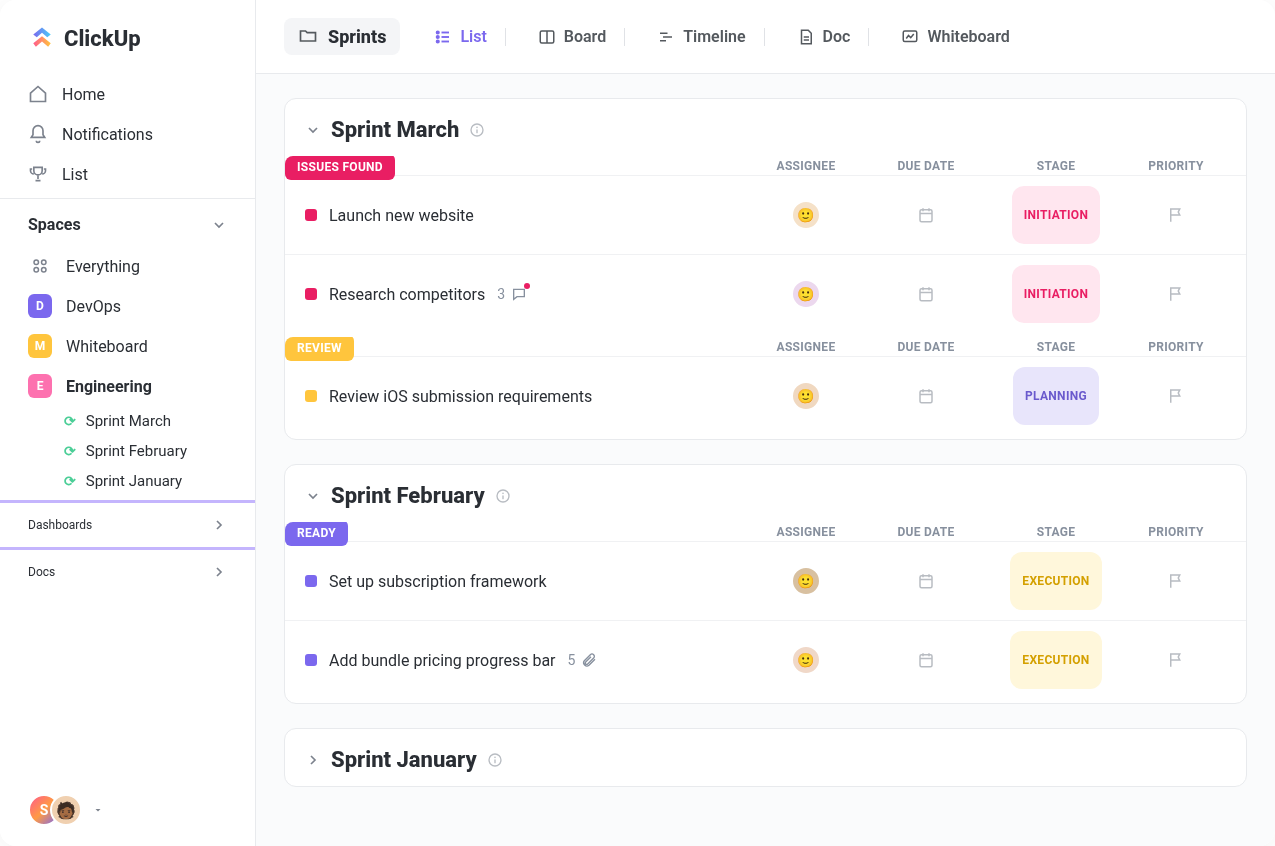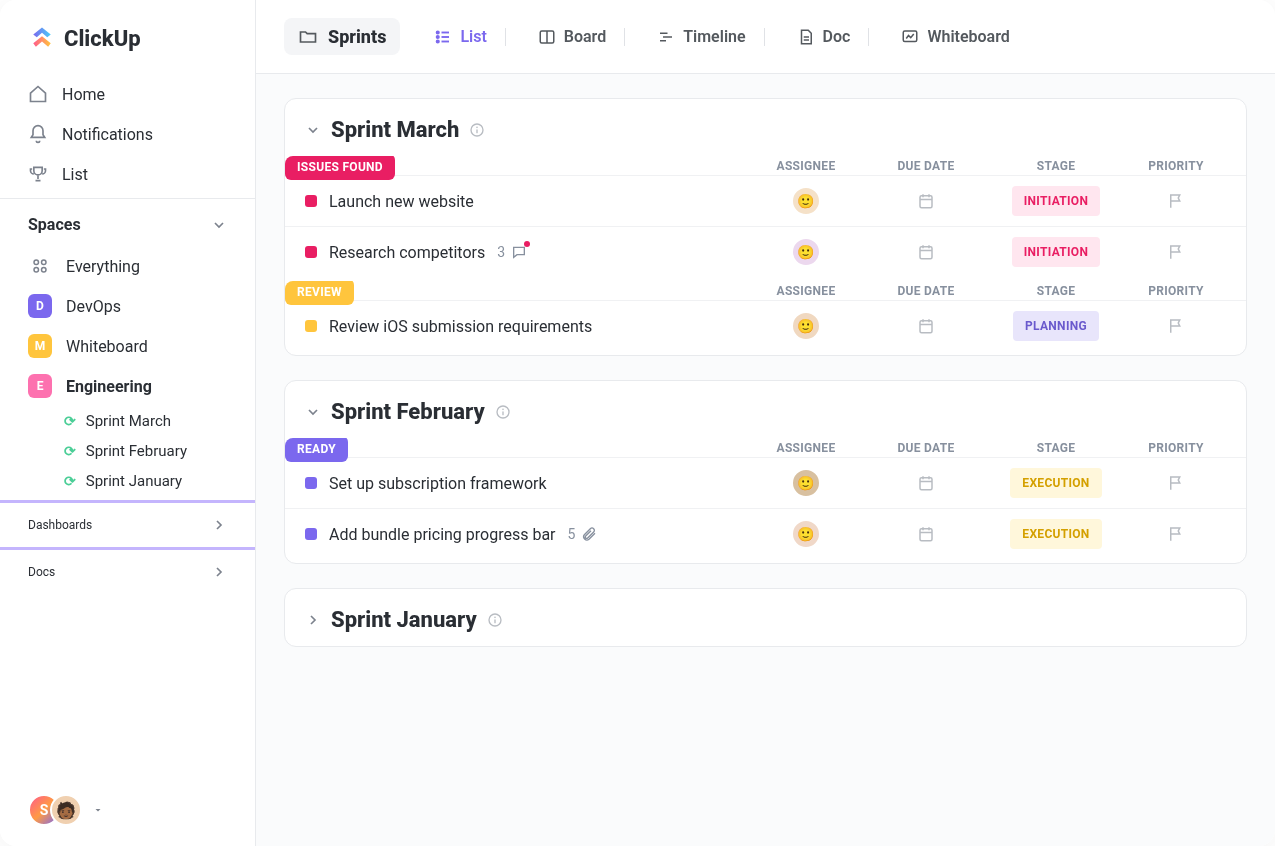--- a/index.html
+++ b/index.html
@@ -20,42 +20,42 @@
 .sprint-sub { padding-left: 52px; display: flex; align-items: center; gap: 10px; font-size: 15px; color: #2a2e34; padding-top: 6px; padding-bottom: 6px; cursor: pointer; }
 .sprint-sub .sub-ic { color: #4bce97; font-weight: 700; font-size: 14px; }
 .section-row { display: flex; align-items: center; justify-content: space-between; padding: 14px 28px; font-size: 12px; cursor: pointer; border-top: 3px solid #c4b5fd; }
 .sb-footer { margin-top: auto; padding: 20px 28px; display: flex; align-items: center; gap: 4px; }
 .avatar-stack { display: flex; align-items: center; }
 .avatar { width: 32px; height: 32px; border-radius: 50%; border: 2px solid #fff; }
 .avatar.grad { background: linear-gradient(135deg, #ff5a8c, #ff9a44, #7b68ee); display: flex; align-items: center; justify-content: center; color: #fff; font-weight: 700; font-size: 14px; }
 .avatar.face { background: #f0d0b0; margin-left: -10px; display:flex;align-items:center;justify-content:center;font-size:16px; }
 .main { flex: 1; background: #fafbfc; display: flex; flex-direction: column; }
 .topbar { display: flex; align-items: center; gap: 8px; padding: 18px 28px; background: #fff; border-bottom: 1px solid #e8eaed; }
-.bc { display: flex; align-items: center; gap: 10px; background: #f4f5f7; border-radius: 8px; padding: 8px 14px; font-size: 18px; font-weight: 800; }
+.bc { display: flex; gap: 10px; background: #f4f5f7; border-radius: 8px; padding: 8px 14px; font-size: 18px; font-weight: 800; }
 .view-tabs { display: flex; align-items: center; gap: 4px; margin-left: 12px; }
 .vtab { display: flex; align-items: center; gap: 8px; padding: 8px 14px; font-size: 16px; font-weight: 600; color: #54595e; cursor: pointer; border-radius: 6px; }
 .vtab .sep { width: 1px; height: 18px; background: #e0e2e6; margin-left: 10px; }
 .vtab.active { color: #7b68ee; }
 .vtab .ic { width: 18px; height: 18px; display:flex;align-items:center;justify-content:center; }
 .content { padding: 24px 28px; overflow-y: auto; flex: 1; }
 .card { background: #fff; border: 1px solid #e8eaed; border-radius: 12px; margin-bottom: 24px; }
 .card-hd { display: flex; align-items: center; gap: 10px; padding: 18px 20px 14px; }
 .card-hd .chev { color: #7c828d; cursor: pointer; }
 .card-hd h2 { font-size: 22px; font-weight: 800; }
 .info-ic { color: #b8bcc2; font-size: 14px; }
 .status-pill { font-size: 12px; font-weight: 700; letter-spacing: 0.3px; padding: 6px 12px; border-radius: 6px; color: #fff; margin-left: 0; }
 .col-label { font-size: 12px; font-weight: 700; color: #87909e; letter-spacing: 0.3px; text-align: center; }
 .task-row { display: grid; grid-template-columns: 1fr 120px 120px 140px 100px; align-items: center; padding: 10px 20px 10px 20px; border-top: 1px solid #f0f1f3; background: #fff; cursor: pointer; }
 .task-title { display: flex; align-items: center; gap: 12px; font-size: 16px; }
 .status-sq { width: 12px; height: 12px; border-radius: 3px; flex-shrink: 0; }
 .meta { color: #87909e; font-size: 14px; display: flex; align-items: center; gap: 6px; }
 .cell { display: flex; justify-content: center; align-items: center; }
 .av { width: 30px; height: 30px; border-radius: 50%; background: #e8d5c0; border: 2px solid #fff; display:flex;align-items:center;justify-content:center;font-size:14px; }
 .date-ic { color: #b8bcc2; }
-.stage { font-size: 12px; font-weight: 700; padding: 8px 12px; border-radius: 4px; letter-spacing: 0.3px; }
+.stage { font-size: 12px; font-weight: 700; padding: 22px 12px; border-radius: 12px; letter-spacing: 0.3px; }
 .flag-ic { color: #b8bcc2; }
 .group-block { border-radius: 8px; overflow: hidden; margin: 0 0 4px 0; }
 .group-header-row { display: grid; grid-template-columns: 1fr 120px 120px 140px 100px; align-items: center; padding: 0 20px 0 0; }
 .pill-wrap { padding-left: 0; }
 .card .group-block:last-child .task-row:last-child { border-bottom-left-radius: 12px; border-bottom-right-radius: 12px; }
 svg { display: block; }
 .chev-r { color: #7c828d; }
 </style>
 </head>
 <body>

